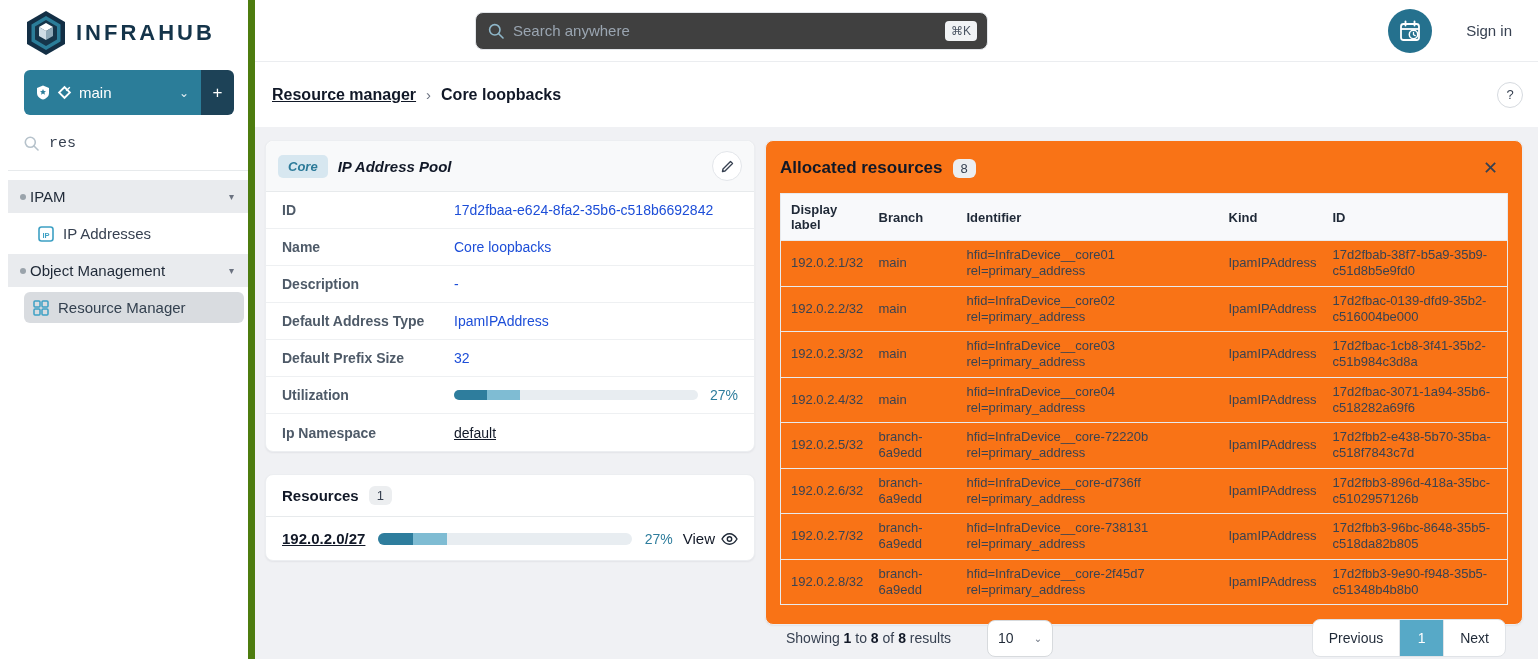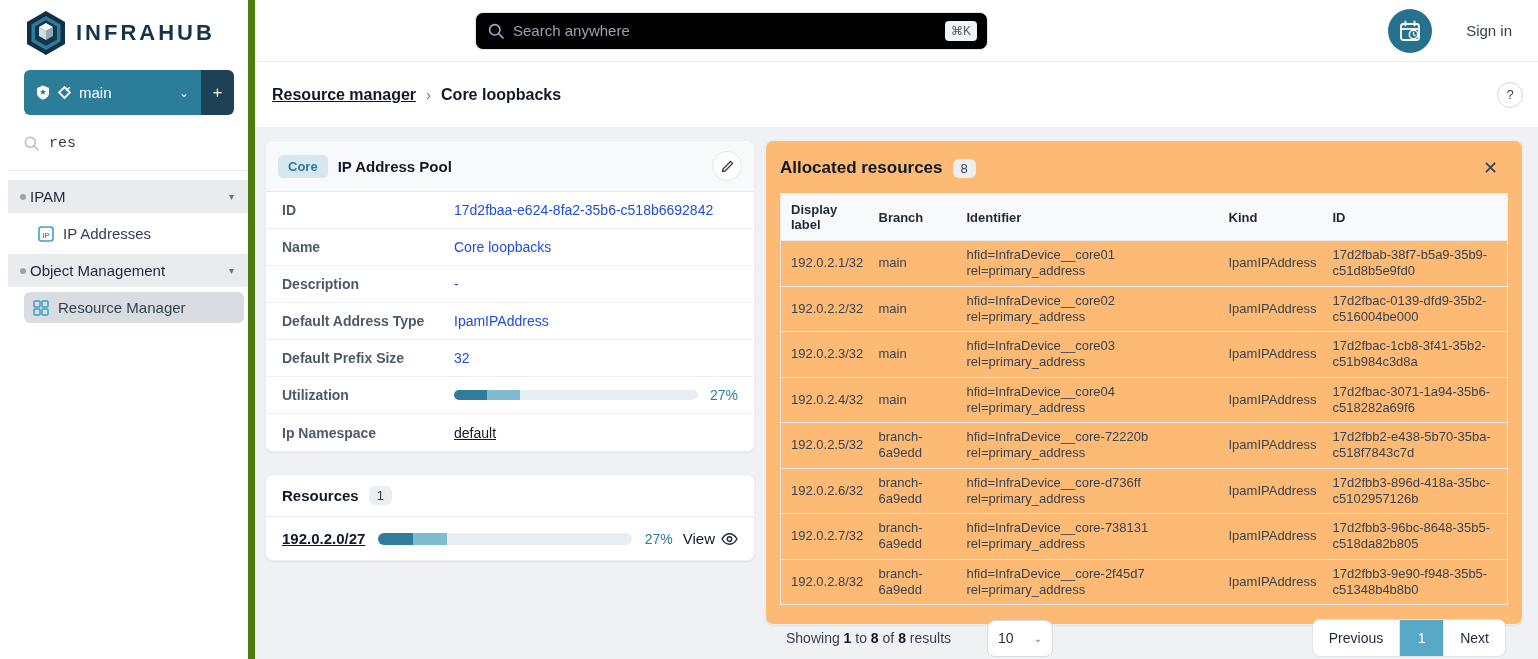--- a/index.html
+++ b/index.html
@@ -23,39 +23,39 @@
   .section-bullet { width:6px; height:6px; border-radius:50%; background:#9aa3ab; }
   .section-label { flex:1; font-size:15px; color:#1f2937; }
   .section-chevron { font-size:10px; color:#6b7280; }
   .side-item { display:flex; align-items:center; gap:9px; padding:12px 16px 12px 30px; font-size:15px; color:#374151; cursor:pointer; }
   .side-item.active { background:#d9dce0; border-radius:6px; margin:5px 4px 5px 16px; padding:7px 12px 7px 9px; color:#33404f; }
   .spacer8 { height:9px; }
 
   
   .content { flex:1; display:flex; flex-direction:column; min-width:0; }
   .topbar { height:62px; background:#fff; border-bottom:1px solid #ebedf0; display:flex; align-items:center; padding:0 26px 0 220px; }
-  .global-search { width:513px; height:38px; border:1px solid #e3e6ea; border-radius:8px; display:flex; align-items:center; padding:0 10px 0 12px; gap:9px; background:#000000; cursor:text; }
+  .global-search { width:513px; height:38px; border:1px solid #e3e6ea; border-radius:8px; display:flex; align-items:center; padding:0 10px 0 12px; gap:9px; background:#404040; cursor:text; }
   .gs-placeholder { flex:1; color:#9aa5b1; font-size:15px; }
   .kbd { background:#f1f3f5; border-radius:4px; padding:3px 6px; font-size:12px; color:#4b5563; }
   .topbar-right { margin-left:auto; display:flex; align-items:center; gap:34px; }
   .avatar { width:44px; height:44px; border-radius:50%; background:#25718e; display:flex; align-items:center; justify-content:center; cursor:pointer; }
   .signin { font-size:15px; color:#374151; cursor:pointer; }
 
   .breadcrumb-row { height:65px; background:#fff; display:flex; align-items:center; padding:0 15px 0 17px; position:relative; }
   .crumb-link { font-size:16px; font-weight:600; color:#111827; text-decoration:underline; cursor:pointer; }
   .crumb-sep { margin:0 10px; color:#6b7280; font-size:15px; }
   .crumb-current { font-size:16px; font-weight:700; color:#111827; }
   .help-btn { margin-left:auto; width:26px; height:26px; border-radius:50%; border:1px solid #d6dadf; background:#fff; display:flex; align-items:center; justify-content:center; font-size:13px; color:#374151; cursor:pointer; }
 
   .main { flex:1; background:#f0f1f4; padding:13px 15px 0 10px; display:flex; align-items:flex-start; gap:10px; min-height:0; }
 
   
   .left-col { width:490px; min-width:490px; }
   .card { background:#fff; border-radius:8px; box-shadow:0 1px 2px rgba(16,24,40,.06); border:1px solid #eceef1; }
-  .card-header { background:#f8f9fa; border-bottom:1px solid #e7eaec; border-radius:8px 8px 0 0; padding:10px 12px; display:flex; align-items:center; gap:10px; }
+  .card-header { background:#f8f9fa; border-bottom:1px solid #e7eaec; border-radius:8px 8px 0 0; padding:10px 12px; display:flex; align-items:center; gap:10px;font-style:italic; }
   .badge-core { background:#d7e7f0; color:#2c7a99; font-size:13px; font-weight:600; padding:4px 10px; border-radius:5px; }
   .card-title { font-size:15px; font-weight:700; color:#111827; flex:1; }
   .edit-btn { width:30px; height:30px; border-radius:50%; background:#fff; border:1px solid #e3e6ea; display:flex; align-items:center; justify-content:center; cursor:pointer; }
   .field-row { display:flex; align-items:center; padding:9px 16px; border-bottom:1px solid #eef0f2; min-height:37px; }
   .field-row:last-child { border-bottom:none; }
   .field-label { width:172px; min-width:172px; font-size:14px; font-weight:600; color:#4e5a68; }
   .field-value { font-size:14px; color:#1d4ed8; }
   .link-underline { color:#111827; text-decoration:underline; cursor:pointer; }
   .progress { flex:1; height:10px; background:#e8edf1; border-radius:6px; overflow:hidden; display:flex; }
   .progress .seg-dark { background:#2e7d9d; }
@@ -66,21 +66,21 @@
   .res-card { margin-top:22px; }
   .res-header { display:flex; align-items:center; gap:10px; padding:11px 16px; border-bottom:1px solid #e7eaec; }
   .res-title { font-size:15px; font-weight:700; color:#111827; }
   .count-badge { background:#eceef0; color:#374151; font-size:13px; padding:2px 8px; border-radius:6px; }
   .res-row { display:flex; align-items:center; padding:13px 16px; }
   .res-link { font-size:15px; font-weight:700; color:#111827; text-decoration:underline; cursor:pointer; white-space:nowrap; }
   .res-bar { flex:1; height:12px; background:#e8edf1; border-radius:6px; overflow:hidden; display:flex; margin:0 13px; }
   .view-label { font-size:15px; color:#111827; margin-left:10px; cursor:pointer; display:flex; align-items:center; gap:6px; }
 
   
-  .panel { flex:1; background:#fdba74; border-radius:8px; border:1px solid #eceef1; box-shadow:0 1px 2px rgba(16,24,40,.06); padding:14px 14px 0 14px; display:flex; flex-direction:column; height:485px; }
+  .panel { flex:1; background:#f97316; border-radius:8px; border:1px solid #eceef1; box-shadow:0 1px 2px rgba(16,24,40,.06); padding:14px 14px 0 14px; display:flex; flex-direction:column; height:485px; }
   .panel-head { display:flex; align-items:center; gap:10px; padding:2px 2px 0 0; }
   .panel-title { font-size:17px; font-weight:700; color:#111827; }
   .close-btn { margin-left:auto; background:none; border:none; font-size:18px; color:#374151; cursor:pointer; line-height:1; padding:2px 8px; }
   table { border-collapse:collapse; width:100%; table-layout:fixed; margin-top:14px; font-size:13px; }
   thead th { background:#f8f9fb; text-align:left; font-weight:700; color:#1f2937; padding:8px 10px; border:1px solid #e8eaed; border-left:none; border-right:none; vertical-align:middle; }
   thead th:first-child { border-left:1px solid #e8eaed; }
   thead th:last-child { border-right:1px solid #e8eaed; }
   tbody td { padding:6px 10px; color:#3a4351; border-bottom:1px solid #e8eaed; vertical-align:middle; line-height:1.25; }
   tbody td:first-child { border-left:1px solid #e8eaed; }
   tbody td:last-child { border-right:1px solid #e8eaed; }

